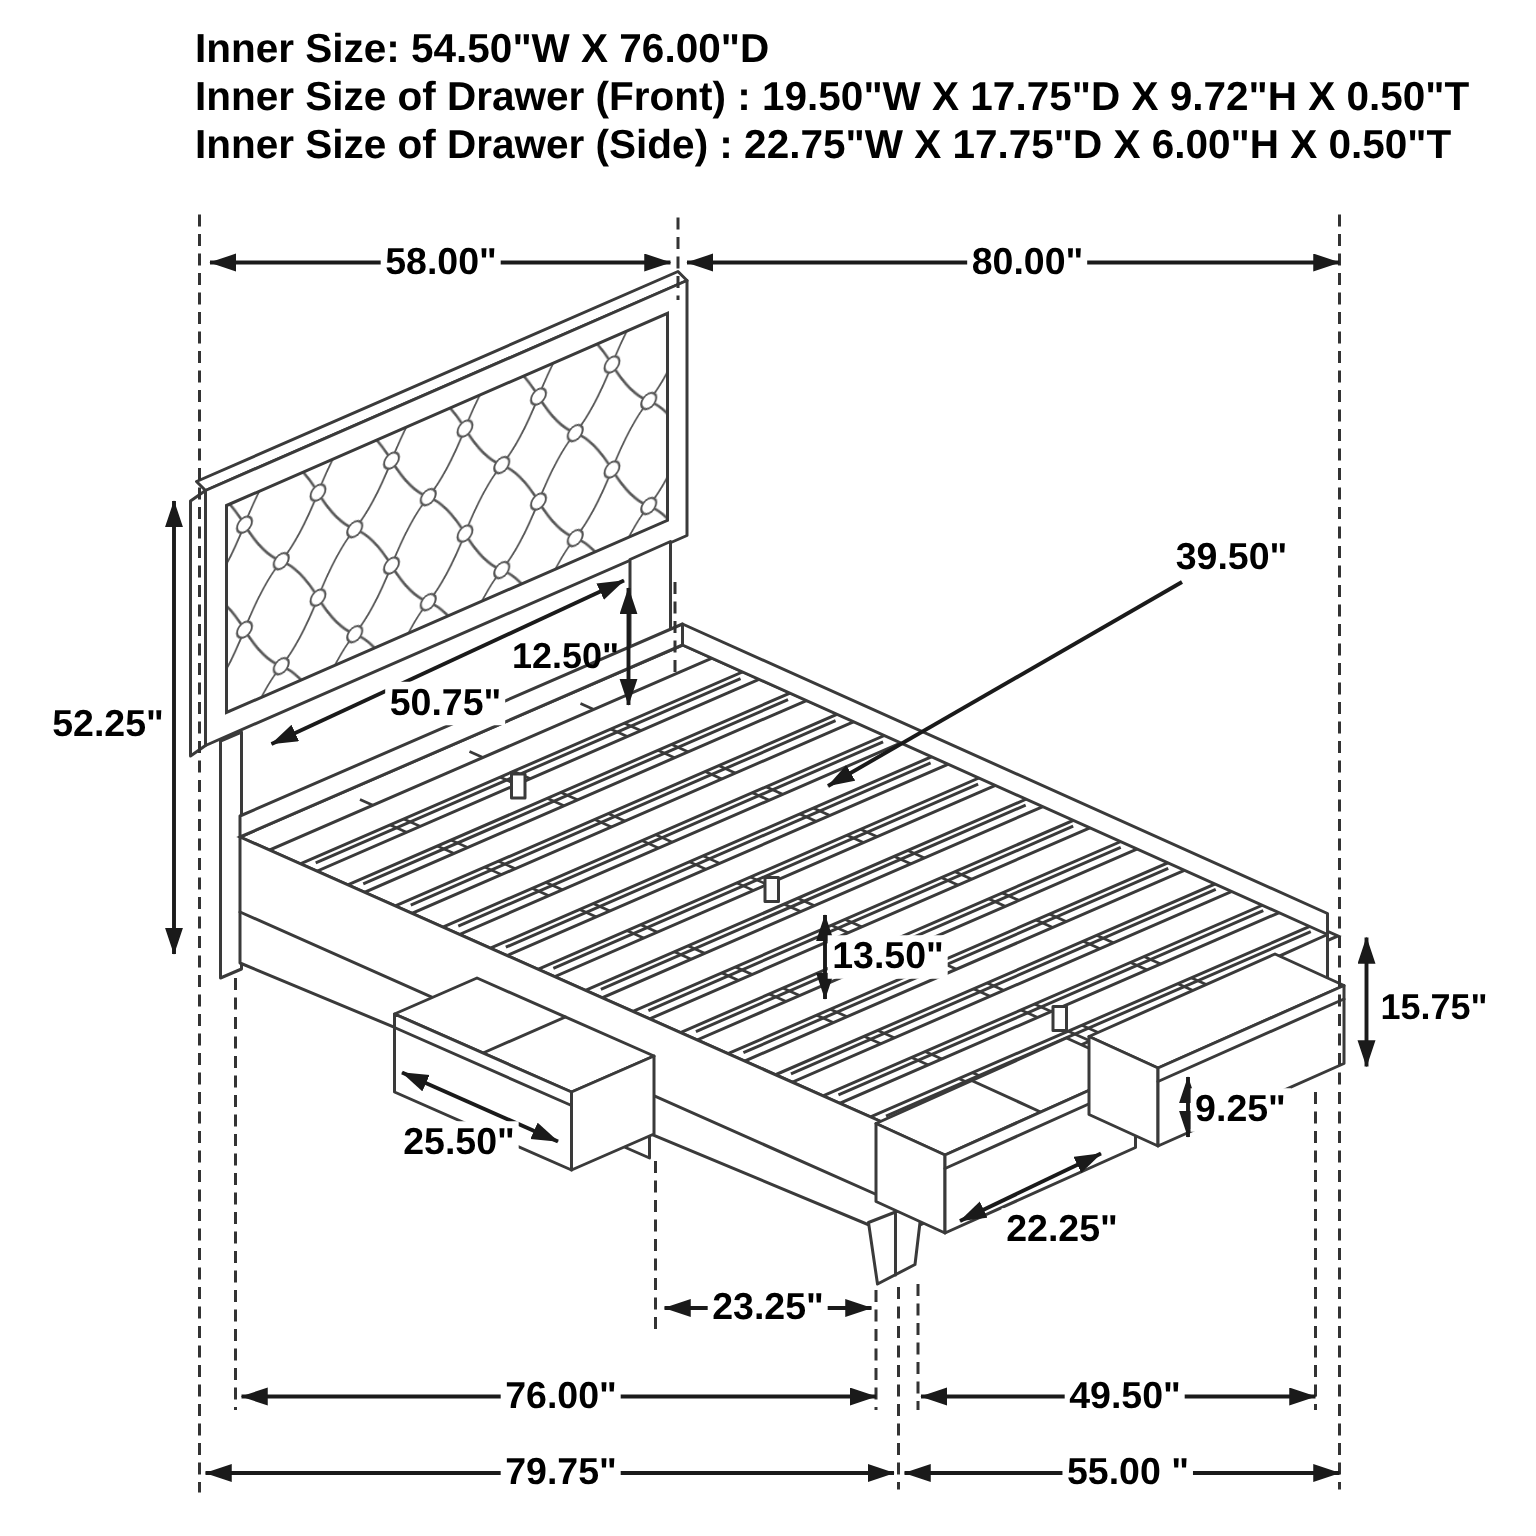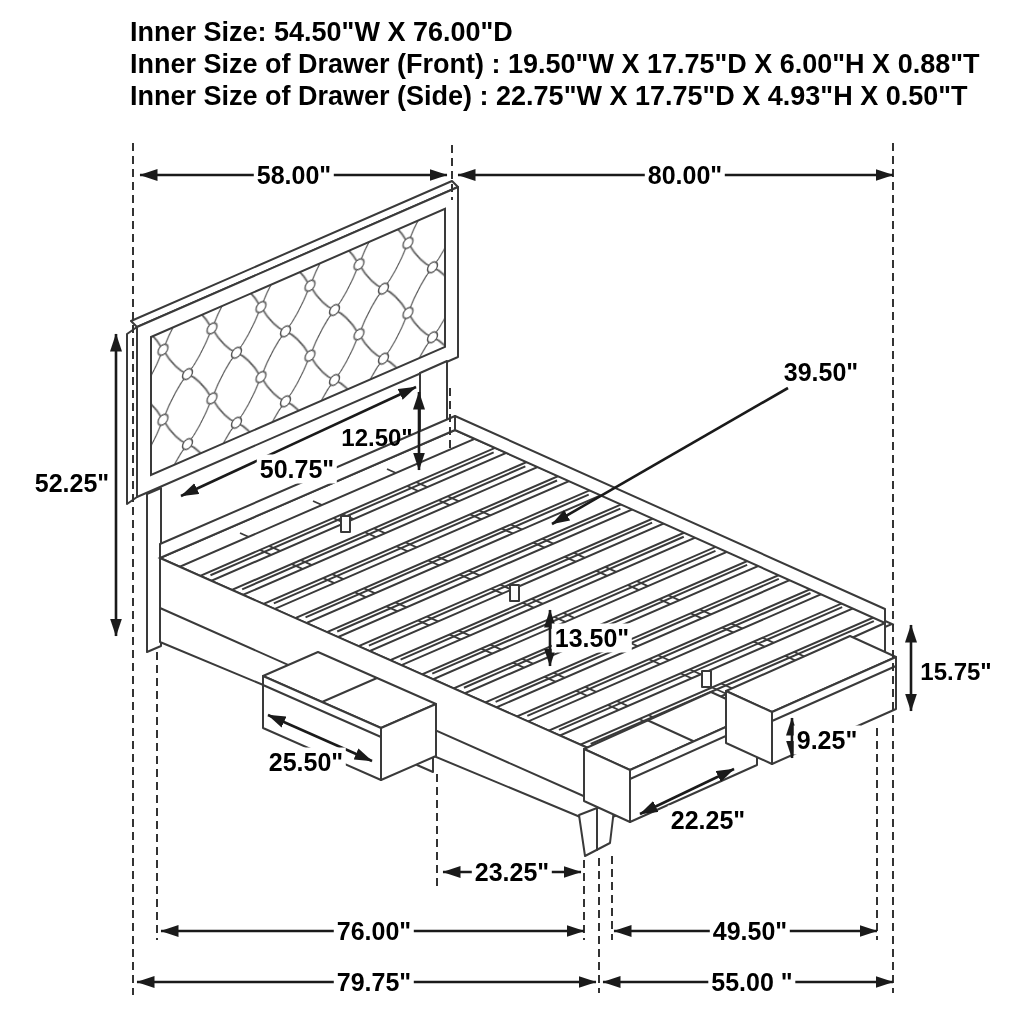--- a/index.html
+++ b/index.html
@@ -157,22 +157,22 @@
     <line class="dimline" x1="443" y1="872" x2="581" y2="872" marker-start="url(#ah)" marker-end="url(#ah)"></line>
     <line class="dimline" x1="161" y1="931" x2="584" y2="931" marker-start="url(#ah)" marker-end="url(#ah)"></line>
     <line class="dimline" x1="614" y1="931" x2="877" y2="931" marker-start="url(#ah)" marker-end="url(#ah)"></line>
     <line class="dimline" x1="137" y1="982" x2="596" y2="982" marker-start="url(#ah)" marker-end="url(#ah)"></line>
     <line class="dimline" x1="603" y1="982" x2="893" y2="982" marker-start="url(#ah)" marker-end="url(#ah)"></line>
   </g>
 </svg>
 
 <div class="hdr">
   <div>Inner Size: 54.50"W X 76.00"D</div>
-  <div>Inner Size of Drawer (Front) : 19.50"W X 17.75"D X 6.00"H X 0.88"T</div>
-  <div>Inner Size of Drawer (Side) : 22.75"W X 17.75"D X 4.93"H X 0.50"T</div>
+  <div>Inner Size of Drawer (Front) : 19.50"W X 17.75"D X 9.72"H X 0.50"T</div>
+  <div>Inner Size of Drawer (Side) : 22.75"W X 17.75"D X 6.00"H X 0.50"T</div>
 </div>
 
 <span class="dim" style="left:294px;top:175px">58.00"</span>
 <span class="dim" style="left:685px;top:175px">80.00"</span>
 <span class="dim" style="left:72px;top:483px">52.25"</span>
 <span class="dim" style="left:297px;top:469px">50.75"</span>
 <span class="dim nobg" style="left:377px;top:438px">12.50"</span>
 <span class="dim" style="left:821px;top:372px">39.50"</span>
 <span class="dim" style="left:592px;top:638px">13.50"</span>
 <span class="dim nobg" style="left:956px;top:672px">15.75"</span>

